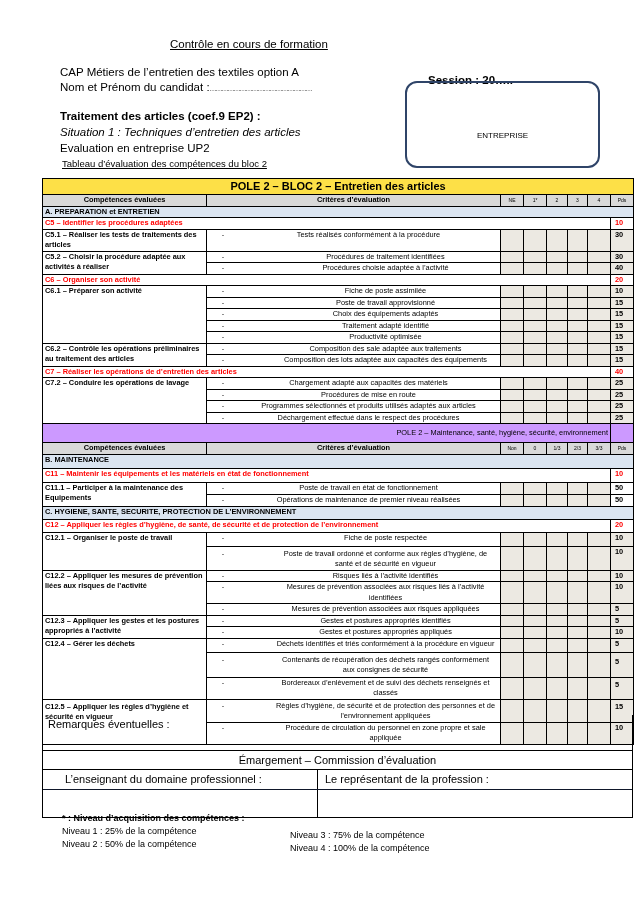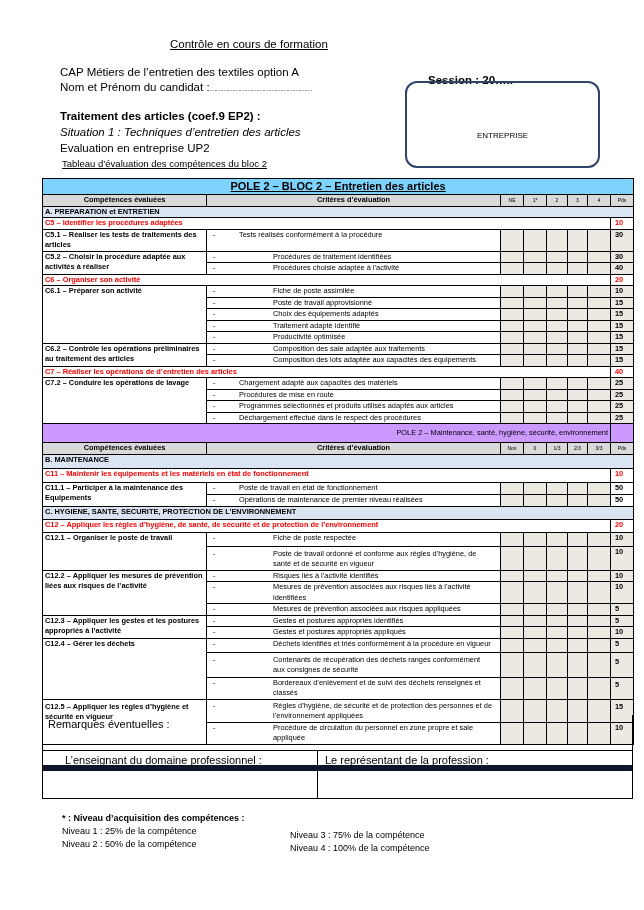--- a/index.html
+++ b/index.html
@@ -14,36 +14,36 @@
   .hdr-line.small { font-size: 9.5px; text-decoration: underline; left: 62px; }
   .dots { letter-spacing: -1px; font-size: 7px; }
 
   .ent-box { position: absolute; left: 405px; top: 81px; width: 195px; height: 87px;
     border: 2px solid #2f4468; border-radius: 12px; }
   .ent-box span { position: absolute; left: 0; right: 0; top: 48px; text-align: center; font-size: 8px; }
 
   table.grid { position: absolute; left: 42px; top: 178px; width: 591px; border-collapse: collapse; table-layout: fixed; }
   table.grid td { border: 1px solid #000; font-size: 7.4px; line-height: 10.5px; padding: 0 2px; vertical-align: top; overflow: hidden; }
   .c-comp { font-weight: bold; }
-  .c-crit { padding-left: 6px !important; }
+  .c-crit { padding-left: 6px !important; text-align: center; }
   .c-crit .dash { display: inline-block; width: 16px; }
   .c-crit .txt { display: inline-block; vertical-align: top; width: calc(100% - 20px); padding-left: 44px; }
   .grey { background: #ece9e2; }
   .pds { font-weight: bold; text-align: left; padding-left: 4px !important; }
   .red { color: #ff0000; font-weight: bold; }
-  .pole-main { background: #7dd3fc; font-size: 11px !important; line-height: 15px !important; text-align: center; font-weight: bold; text-decoration: underline; }
+  .pole-main { background: #fde047; font-size: 11px !important; line-height: 15px !important; text-align: center; font-weight: bold; }
   .pole-sub { background: #cc99ff; text-align: right; height: 18px; line-height: 18px !important; }
   .colhead { background: #d9d9d9; text-align: center; font-weight: bold; }
   .colhead-small { background: #d9d9d9; text-align: center; font-size: 5px !important; }
   .section { background: #dbe5f1; font-weight: bold; }
 
   .bottom { position: absolute; left: 42px; top: 715px; width: 591px; border: 1px solid #000; border-top: none; }
   .remarks { height: 36px; border-bottom: 1px solid #000; font-size: 11px; padding: 3px 5px; }
   .emarg { height: 19px; border-bottom: 1px solid #000; font-size: 11px; text-align: center; line-height: 18px; }
-  .sigrow { display: flex; height: 20px; border-bottom: 6px solid #0f172a; }
+  .sigrow { display: flex; height: 20px; border-bottom: 1px solid #0f172a; }
   .sigrow div { font-size: 11px; line-height: 19px; }
   .sig-left { width: 275px; border-right: 1px solid #000; padding-left: 22px; }
   .sig-right { flex: 1; padding-left: 7px; }
   .sigblank { display: flex; height: 27px; }
   .sigblank div:first-child { width: 275px; border-right: 1px solid #000; }
 
   .legend-title { position: absolute; left: 62px; top: 813px; font-size: 9px; font-weight: bold; }
   .legend-item { position: absolute; font-size: 9px; }
 </style>
 </head>
@@ -399,20 +399,21 @@
         <td class="grey"></td>
       <td class="pds grey">10</td>
     </tr>
   </tbody>
 </table>
 
 <div class="bottom">
   <div class="remarks">
     <span>Remarques éventuelles :</span>
   </div>
+  <div class="emarg">Émargement – Commission d’évaluation</div>
   <div class="sigrow">
     <div class="sig-left">L’enseignant du domaine professionnel :</div>
     <div class="sig-right">Le représentant de la profession :</div>
   </div>
   <div class="sigblank">
     <div></div>
     <div></div>
   </div>
 </div>
 

